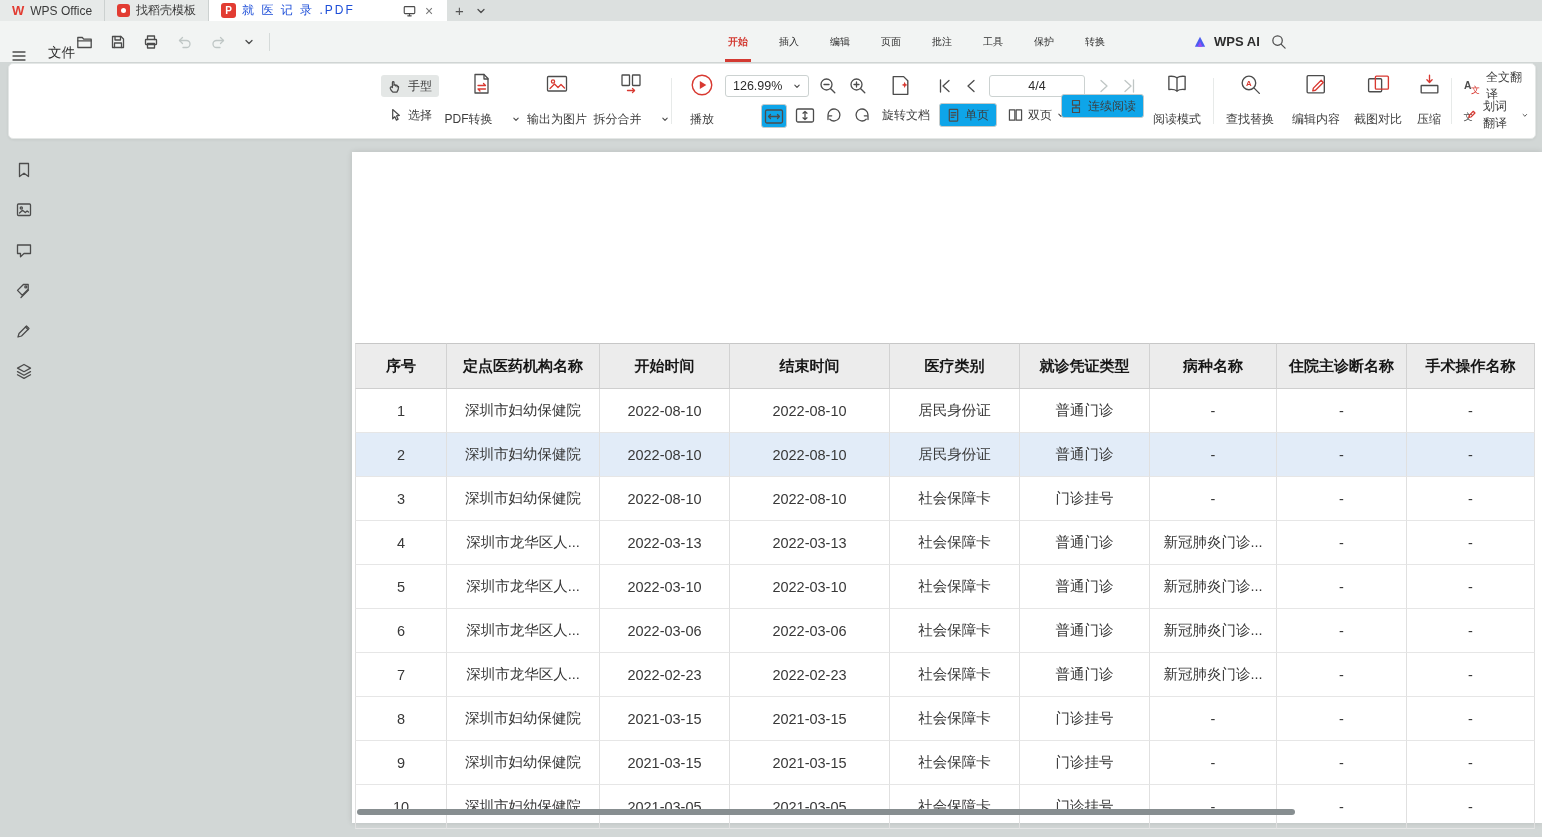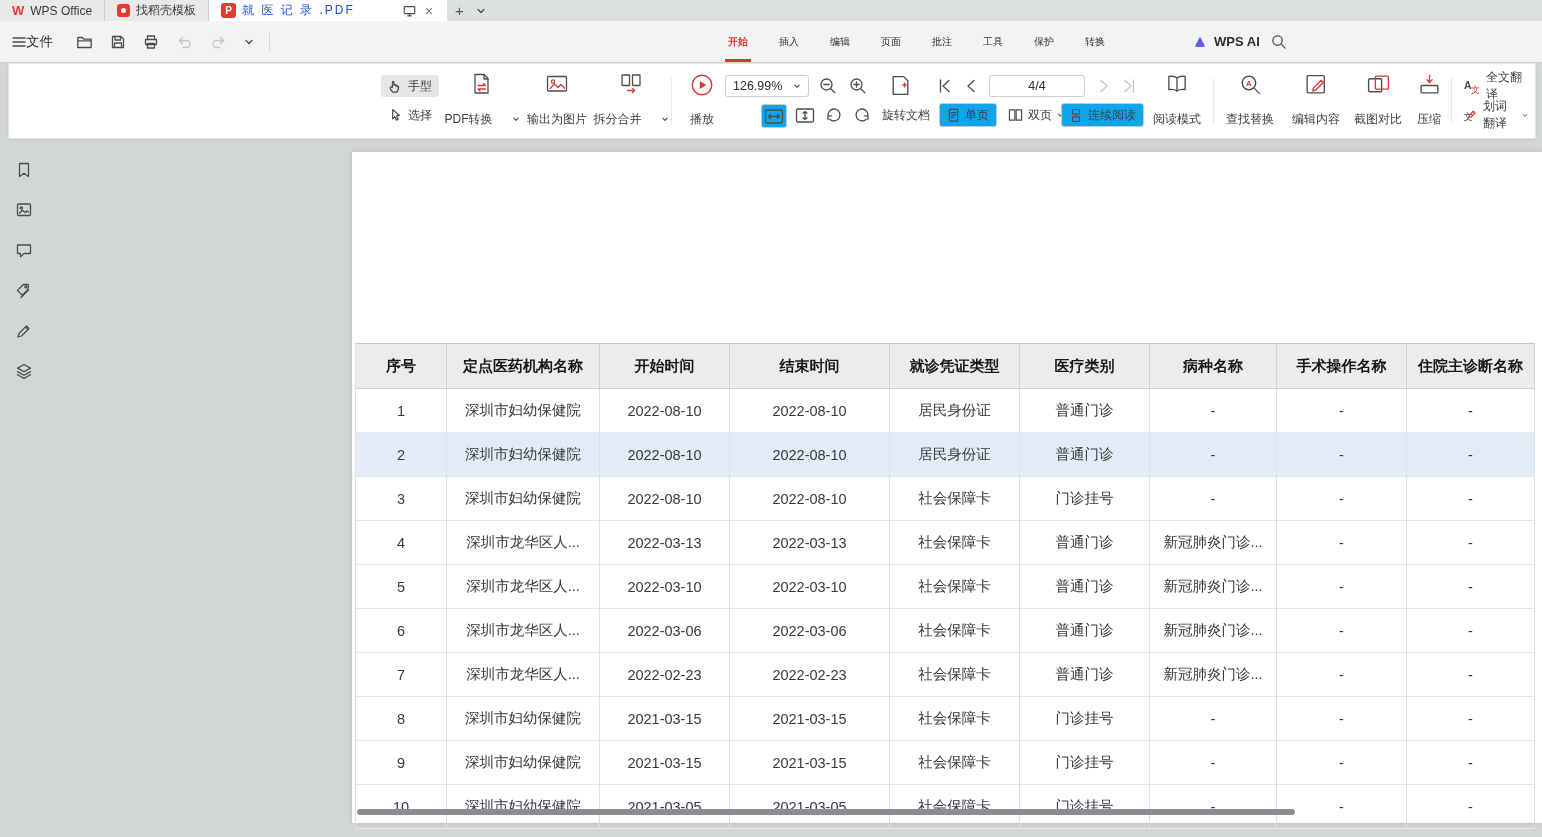--- a/index.html
+++ b/index.html
@@ -19,33 +19,33 @@
   .docerico{width:13px;height:13px;border-radius:3px;background:#e23c32;position:relative}
   .docerico::after{content:'';position:absolute;left:4px;top:4px;width:5px;height:5px;border-radius:50%;background:#fff}
   .pdfbadge{width:15px;height:15px;border-radius:3px;background:#e23c32;color:#fff;font-size:10px;font-weight:bold;display:flex;align-items:center;justify-content:center}
   .doc-title{flex:1;letter-spacing:2px;color:#1d4ed8}
   .closex{color:#777;font-size:14px;padding:0 2px;cursor:default}
   .tab-plus{display:flex;align-items:center;padding:0 8px;font-size:15px;color:#555}
   .tab-chev{display:flex;align-items:center;padding:0 4px}
 
   
   .menubar{position:absolute;left:0;top:21px;width:1542px;height:41px;background:#f2f4f3}
-  .filebtn{position:absolute;left:12px;top:0;height:41px;display:flex;align-items:center;gap:0;font-size:13.5px;color:#2e2e2e}
+  .filebtn{position:absolute;left:12px;top:0;height:41px;display:flex;align-items:flex-end;gap:22px;font-size:13.5px;color:#2e2e2e}
   .quick{position:absolute;left:74px;top:0;height:41px;display:flex;align-items:center;gap:13px}
   .qbtn{padding:2px;border-radius:3px}
   .vdiv{width:1px;height:18px;background:#d5dad9}
   .menu-items{position:absolute;left:728px;top:0;height:41px;display:flex;align-items:stretch;gap:31px}
   .mi{display:flex;align-items:center;font-size:10px;color:#2e2e2e;position:relative;cursor:default}
   .mi.active{color:#d33a32;font-weight:bold}
   .mi.active::after{content:'';position:absolute;left:-3px;right:-3px;bottom:0;height:3px;background:#d33a32}
   .wpsai{position:absolute;left:1192px;top:0;height:41px;display:flex;align-items:center;gap:6px;font-size:13px;color:#2e2e2e;font-weight:bold}
   .menusearch{position:absolute;left:1270px;top:0;height:41px;display:flex;align-items:center}
 
   
-  .card{position:absolute;left:8px;top:63px;width:1526px;height:74px;background:#fff;border:1px solid #e4e7e6;border-radius:0;box-shadow:0 1px 3px rgba(0,0,0,.06)}
+  .card{position:absolute;left:8px;top:63px;width:1526px;height:74px;background:#fff;border:1px solid #e4e7e6;border-radius:5px;box-shadow:0 1px 3px rgba(0,0,0,.06)}
   .sbtn{position:absolute;display:flex;align-items:center;gap:5px;font-size:12px;color:#3d3d3d;padding:2px 7px;border-radius:3px;height:18px;cursor:default}
   .sel-bg{background:#e4e7e6}
   .sel-box{border:1px solid #c6cbca;background:#0ea5e9}
   .vbtn{position:absolute;display:flex;flex-direction:column;align-items:center;justify-content:space-between;height:56px;top:8px;cursor:default}
   .vbtn .lbl{font-size:12px;color:#3d3d3d;display:flex;align-items:center;gap:19px;white-space:nowrap}
   .combo{position:absolute;display:flex;align-items:center;justify-content:space-between;padding:0 7px;border:1px solid #ccd2d1;border-radius:3px;background:#fff;font-size:12.5px;color:#2c2c2c;height:22px;box-sizing:border-box}
   .navbtn{position:absolute;top:12px;padding:1px;border-radius:3px}
   .cdiv{position:absolute;top:14px;width:1px;height:46px;background:#e7eae9}
   .ibtn{position:absolute;top:40px;height:20px;display:flex;align-items:center;padding:1px 2px;border-radius:3px}
   .oneone{font-size:8px;color:#4c4c4c;border:1.2px solid #4c4c4c;border-radius:3px;padding:2px 3px;line-height:1;font-weight:bold}
@@ -366,21 +366,21 @@
       <svg width="15" height="14" viewBox="0 0 16 15">
           <rect x="1.5" y="2" width="5.8" height="11"></rect>
           <rect x="8.7" y="2" width="5.8" height="11"></rect>
         </svg>
     </span>
     <span>双页</span>
     <svg width="8" height="7" viewBox="0 0 8 8">
         <path d="M1.5 2.5L4 5l2.5-2.5"></path>
       </svg>
   </div>
-  <div class="sbtn sel-box" style="left:1052px;top:39px">
+  <div class="sbtn sel-box" style="left:1052px;top:30px">
     <span>
       <svg width="14" height="15" viewBox="0 0 16 16">
           <rect x="4" y="1.2" width="8" height="5.3"></rect>
           <rect x="4" y="9.5" width="8" height="5.3"></rect>
           <path d="M8 6.8v2.4"></path>
         </svg>
     </span>
     <span>连续阅读</span>
   </div>
 
@@ -497,25 +497,25 @@
       </svg>
   </span>
 
   <div class="page">
     <div class="tbl">
         <div class="tr thead">
           <div class="td">序号</div>
           <div class="td">定点医药机构名称</div>
           <div class="td">开始时间</div>
           <div class="td">结束时间</div>
+          <div class="td">医疗类别</div>
           <div class="td">就诊凭证类型</div>
-          <div class="td">医疗类别</div>
           <div class="td">病种名称</div>
+          <div class="td">住院主诊断名称</div>
           <div class="td">手术操作名称</div>
-          <div class="td">住院主诊断名称</div>
         </div>
         <div class="tr">
           <div class="td">1</div>
           <div class="td">深圳市妇幼保健院</div>
           <div class="td">2022-08-10</div>
           <div class="td">2022-08-10</div>
           <div class="td">居民身份证</div>
           <div class="td">普通门诊</div>
           <div class="td">-</div>
           <div class="td">-</div>

